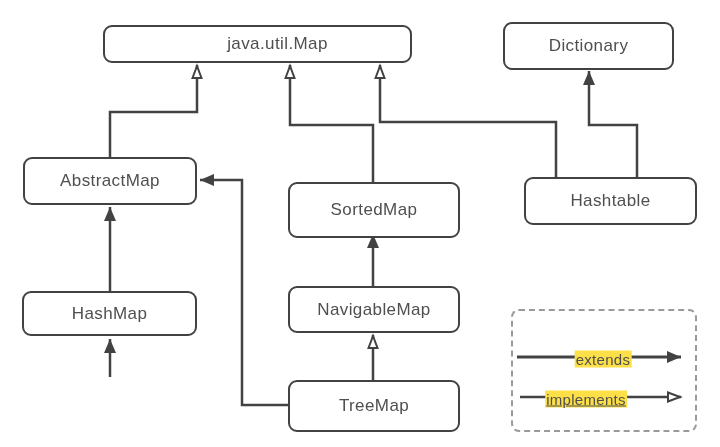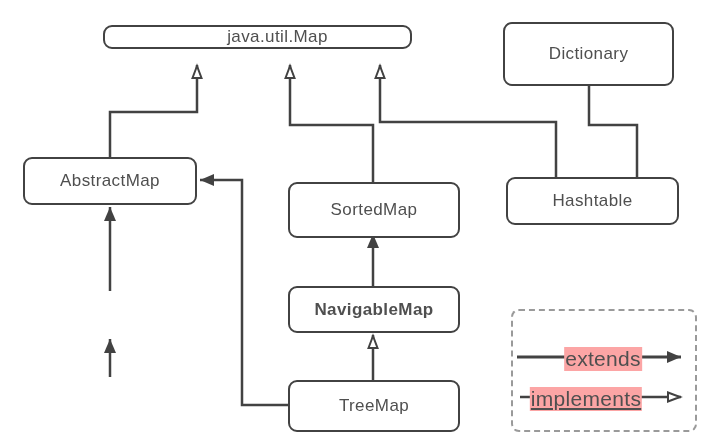--- a/index.html
+++ b/index.html
@@ -34,24 +34,24 @@
     position: absolute;
     left: 511px; top: 309px;
     width: 186px; height: 123px;
     box-sizing: border-box;
     border: 2px dashed #9a9a9a;
     border-radius: 8px;
   }
   .legend-label {
     position: absolute;
     transform: translate(-50%, -50%);
-    background: #fca5a5;
+    background: #fde047;
     padding: 0 1px;
     color: #4f4f4f;
-    font-size: 21px;
+    font-size: 15px;
     letter-spacing: 0.3px;
     white-space: nowrap;
   }
 </style>
 </head>
 <body>
 
 <div class="stage">
 
   <svg class="edge-layer" width="720" height="447" viewBox="0 0 720 447">
@@ -69,36 +69,39 @@
       <polyline points="373,182 373,125 290,125 290,65" fill="none" stroke="#424242" stroke-width="2.5" marker-end="url(#arrow-open)"></polyline>
       <polyline points="556,177 556,122 380,122 380,65" fill="none" stroke="#424242" stroke-width="2.5" marker-end="url(#arrow-open)"></polyline>
       <polyline points="637,177 637,125 589,125 589,71" fill="none" stroke="#424242" stroke-width="2.5" marker-end="url(#arrow-filled)"></polyline>
       <polyline points="373,286 373,234" fill="none" stroke="#424242" stroke-width="2.5" marker-end="url(#arrow-filled)"></polyline>
       <polyline points="373,380 373,335" fill="none" stroke="#424242" stroke-width="2.5" marker-end="url(#arrow-open)"></polyline>
       <polyline points="288,405 242,405 242,180 200,180" fill="none" stroke="#424242" stroke-width="2.5" marker-end="url(#arrow-filled)"></polyline>
       <polyline points="517,357 681,357" fill="none" stroke="#424242" stroke-width="3" marker-end="url(#arrow-filled)"></polyline>
       <polyline points="520,397 681,397" fill="none" stroke="#424242" stroke-width="2.5" marker-end="url(#arrow-open)"></polyline>
     </svg>
 
-  <div class="node" style="left:103px; top:25px;  width:309px; height:24px;padding-left:40px;">
+  <div class="node" style="left:103px; top:25px;  width:309px; height:38px;padding-left:40px;">
     <span>java.util.Map</span>
   </div>
-  <div class="node" style="left:503px; top:22px;  width:171px; height:64px;">
+  <div class="node" style="left:503px; top:22px;  width:171px; height:48px;">
     <span>Dictionary</span>
   </div>
   <div class="node" style="left:23px;  top:157px; width:174px; height:48px;">
     <span>AbstractMap</span>
   </div>
   <div class="node" style="left:288px; top:182px; width:172px; height:56px;">
     <span>SortedMap</span>
   </div>
-  <div class="node" style="left:506px; top:177px; width:173px; height:48px;">
+  <div class="node" style="left:524px; top:177px; width:173px; height:48px;">
     <span>Hashtable</span>
   </div>
-  <div class="node" style="left:288px; top:286px; width:172px; height:47px;font-weight:bold;">
+  <div class="node" style="left:22px;  top:291px; width:175px; height:45px;">
+    <span>HashMap</span>
+  </div>
+  <div class="node" style="left:288px; top:286px; width:172px; height:47px;">
     <span>NavigableMap</span>
   </div>
   <div class="node" style="left:288px; top:380px; width:172px; height:52px;">
     <span>TreeMap</span>
   </div>
 
   <div class="legend">
     <span class="legend-label" style="left:90px; top:48px;">extends</span>
     <span class="legend-label" style="left:73px; top:88px;text-decoration:underline;">implements</span>
   </div>

